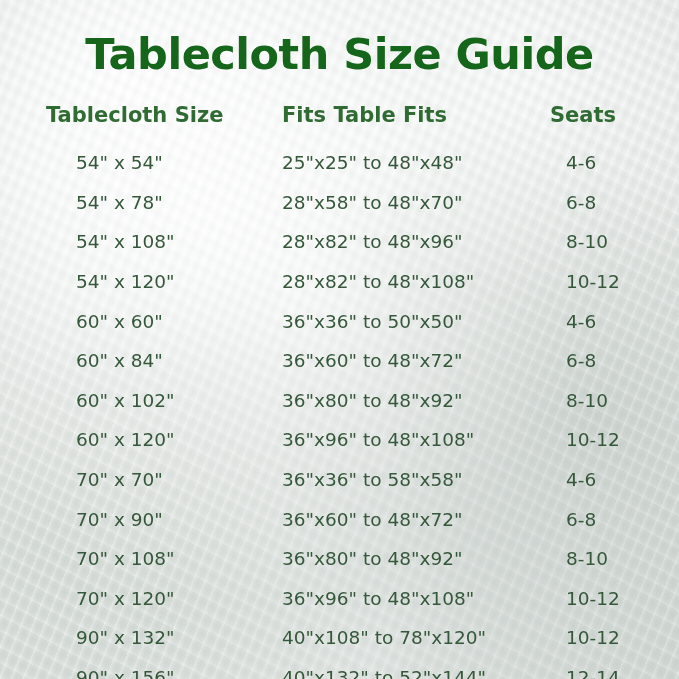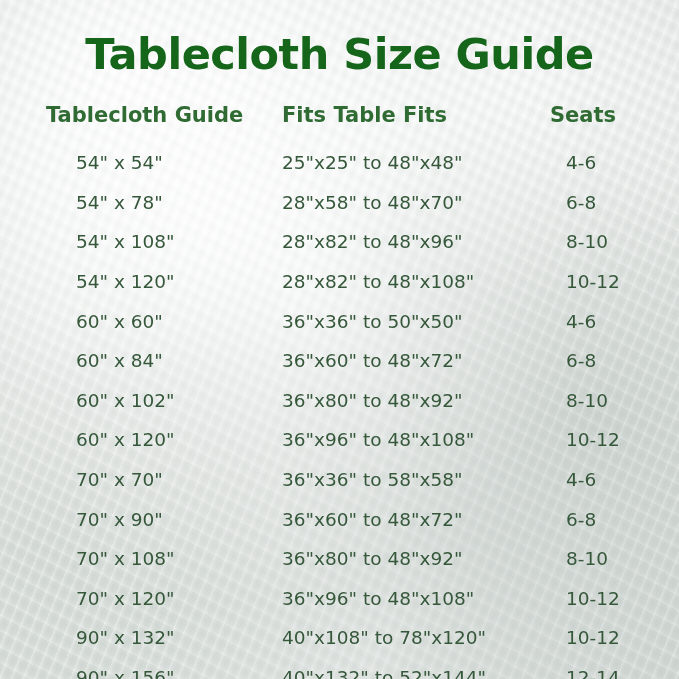--- a/index.html
+++ b/index.html
@@ -90,21 +90,21 @@
 </style>
 </head>
 <body>
 
 <div class="page">
   <div class="content">
     <h1 class="title">Tablecloth Size Guide</h1>
     <table class="size-table">
       <thead>
         <tr>
-          <th class="col-1">Tablecloth Guide</th>
+          <th class="col-1">Tablecloth Size</th>
           <th class="col-2">Fits Table Fits</th>
           <th class="col-3">Seats</th>
         </tr>
       </thead>
       <tbody>
         <tr>
           <td class="col-1">54" x 54"</td>
           <td class="col-2">25"x25" to 48"x48"</td>
           <td class="col-3">4-6</td>
         </tr>

